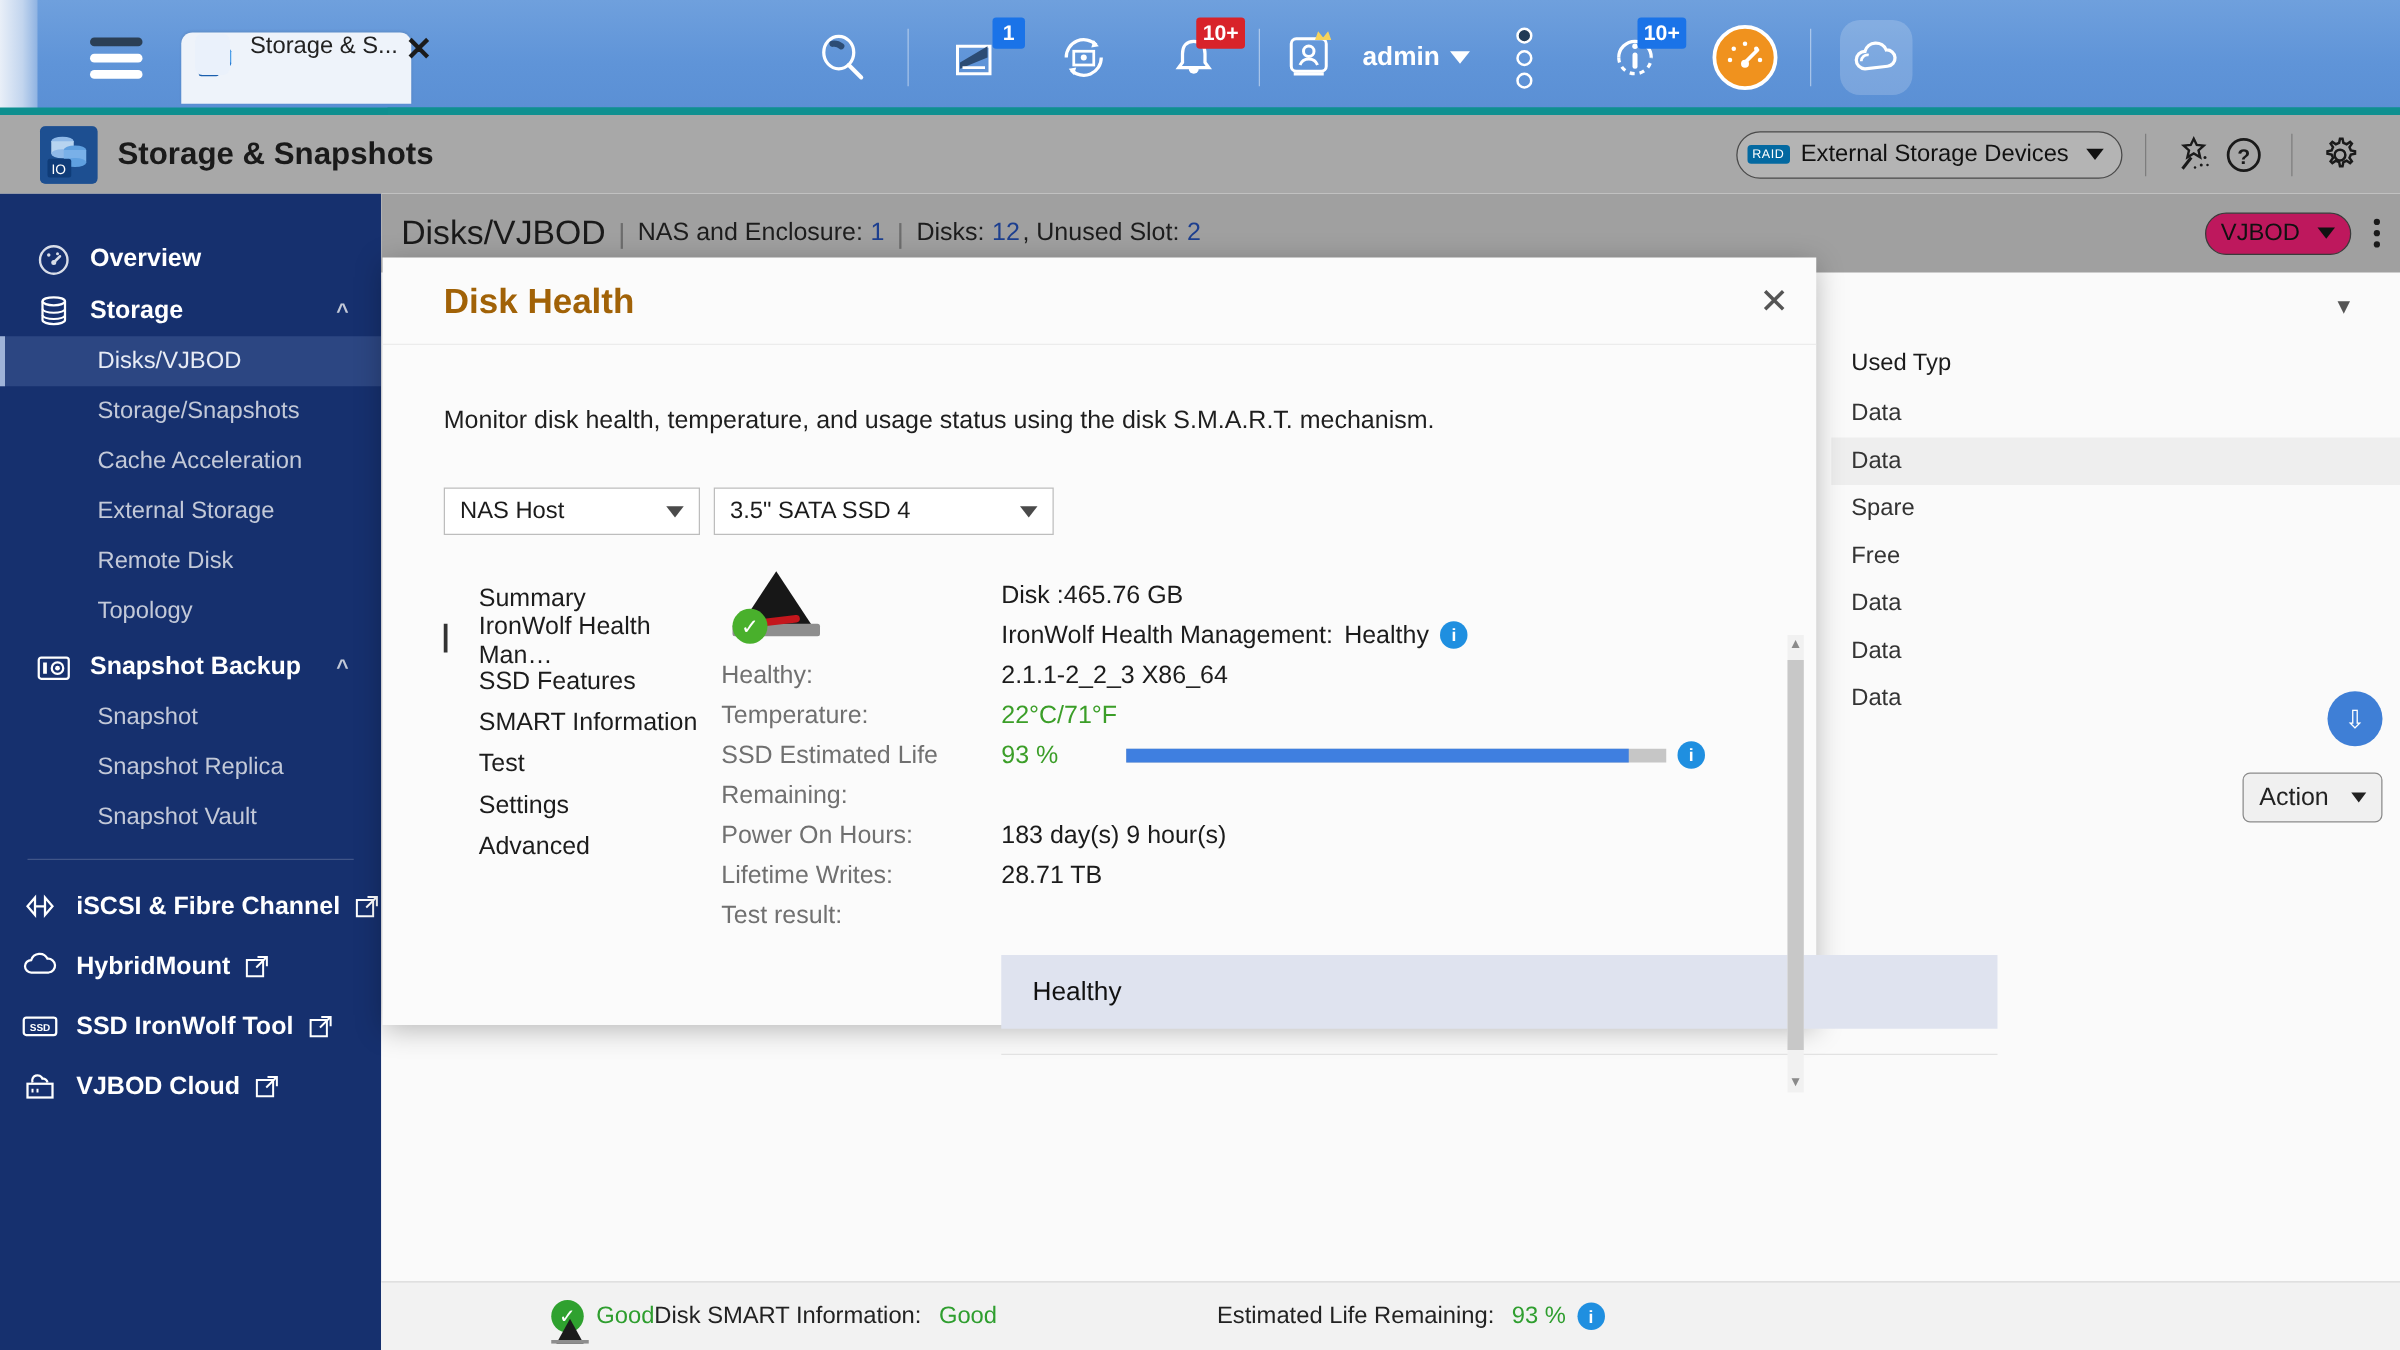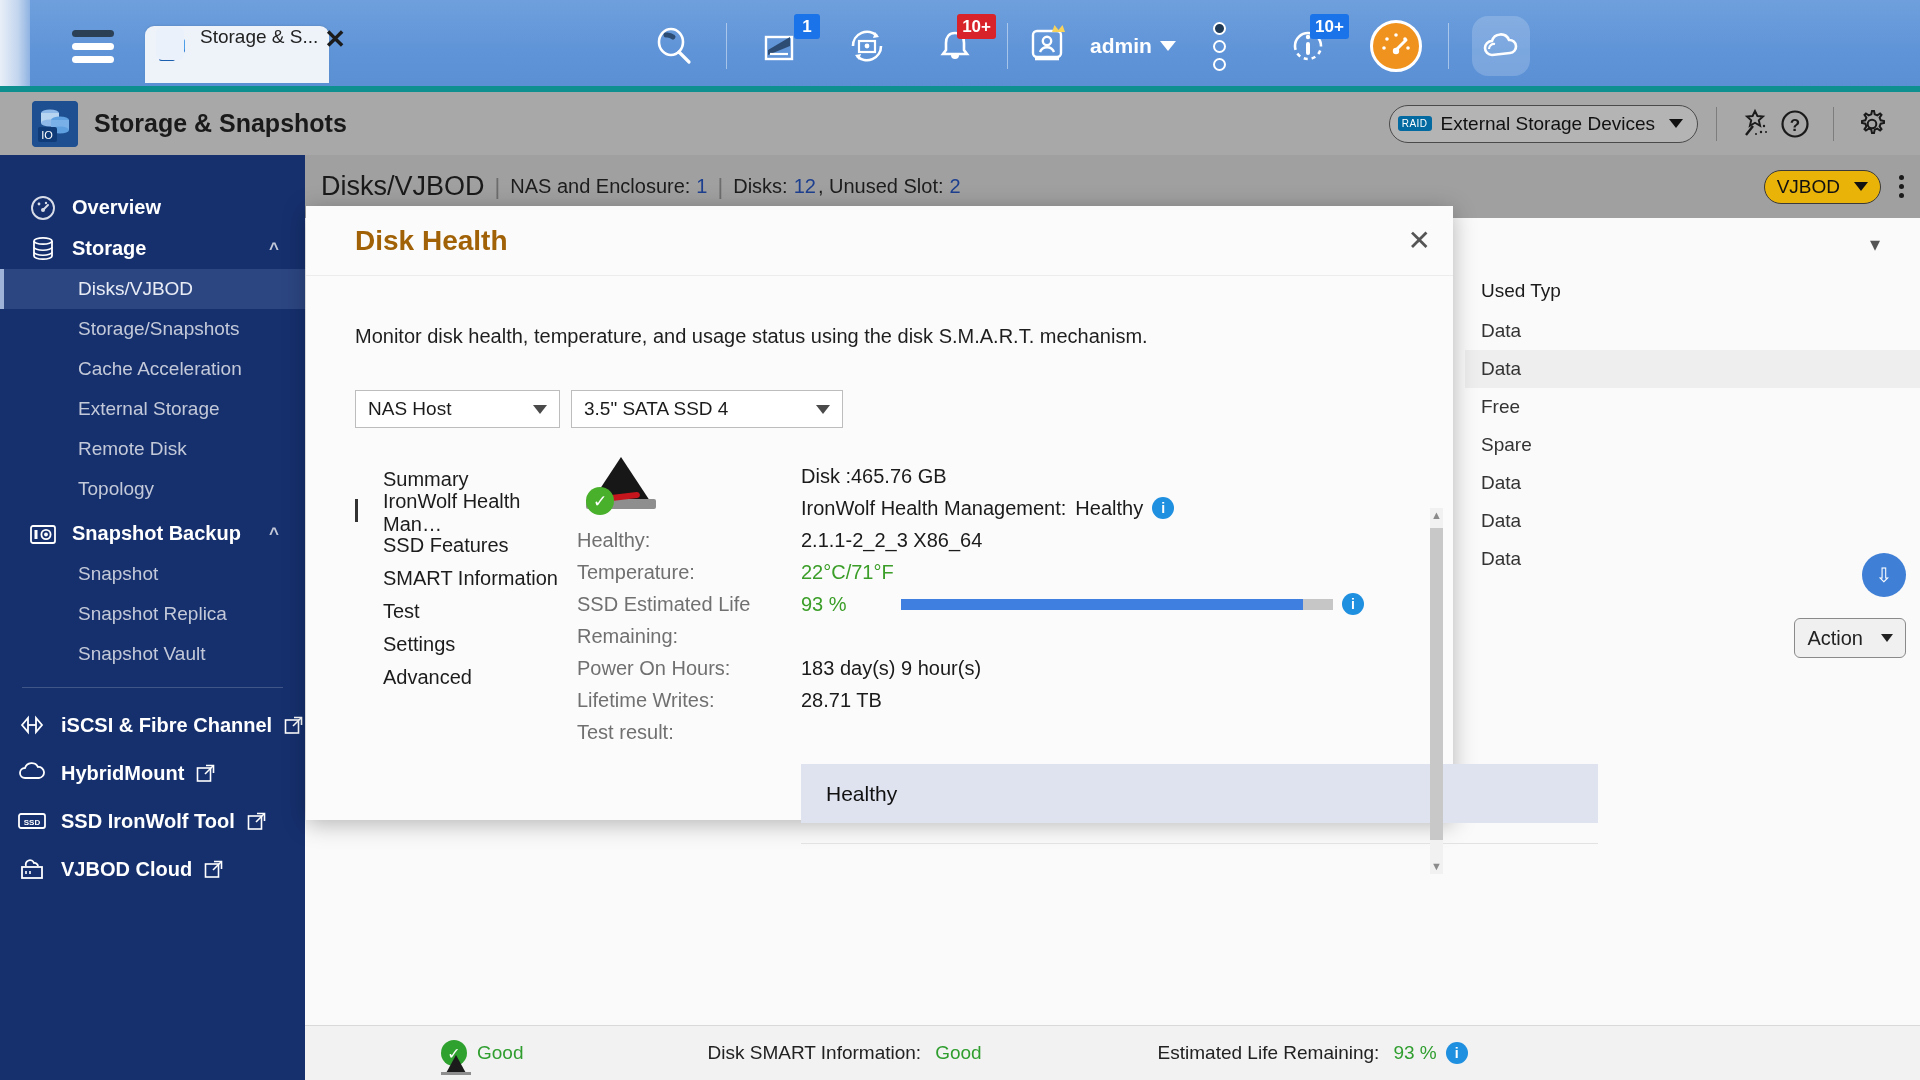--- a/index.html
+++ b/index.html
@@ -82,21 +82,21 @@
   .sdiv{ height:1px; background:rgba(255,255,255,.18); margin:13px 22px; }
 
   
   .content{ position:absolute; left:305px; top:155px; width:1615px; height:925px; background:#fafafa; }
   .crumbbar{ height:63px; background:#a0a0a0; display:flex; align-items:center; padding-left:16px; }
   .crumbbar .big{ font-size:27px; color:#1a1a1a; }
   .crumbbar .vsep{ color:#6d6d6d; margin:0 10px; font-size:22px; }
   .crumbbar .lbl{ font-size:20px; color:#1d1d1d; }
   .crumbbar .num{ font-size:20px; color:#1d3f8f; }
   .crumbbar .right{ margin-left:auto; display:flex; align-items:center; padding-right:16px; }
-  .vjpill{ height:34px; border:1px solid #3a3a3a; border-radius:17px; background:#eab308; display:flex; align-items:center; padding:0 12px; font-size:19px; color:#111; }
+  .vjpill{ height:34px; border:1px solid #3a3a3a; border-radius:17px; background:#be185d; display:flex; align-items:center; padding:0 12px; font-size:19px; color:#111; }
   .kebab{ display:flex; flex-direction:column; gap:4px; margin-left:18px; }
   .kebab span{ width:5px;height:5px;border-radius:50%;background:#1a1a1a; }
 
   .bgtable{ position:absolute; left:1160px; top:63px; width:455px; }
   .bg-chevrow{ height:52px; display:flex; align-items:center; justify-content:flex-end; padding-right:40px; }
   .bgcol-head{ height:42px; display:flex; align-items:center; padding-left:16px; font-size:19px; color:#1b1b1b;}
   .bgrow{ height:38px; display:flex; align-items:center; padding-left:16px; font-size:19px; color:#333; }
   .bgrow.alt{ background:#eeeeee; }
   .dblchev{ position:absolute; right:14px; top:335px; width:44px;height:44px;border-radius:50%;background:#3f7fd6;color:#fff;display:flex;align-items:center;justify-content:center;font-size:20px;}
   .actionbtn{ position:absolute; right:14px; top:400px; height:40px; border:1px solid #8a8a8a; border-radius:6px; background:#f0f0f0; display:flex;align-items:center; padding:0 12px; font-size:20px; color:#222;}
@@ -511,38 +511,38 @@
       </div>
     </div>
 
     <div class="bgtable">
       <div class="bg-chevrow">
         <span style="color:#555;font-size:20px;">▾</span>
       </div>
       <div class="bgcol-head">Used Typ</div>
       <div class="bgrow">Data</div>
       <div class="bgrow alt">Data</div>
+      <div class="bgrow">Spare</div>
       <div class="bgrow">Free</div>
-      <div class="bgrow">Spare</div>
       <div class="bgrow">Data</div>
       <div class="bgrow">Data</div>
       <div class="bgrow">Data</div>
       <div class="dblchev">⇩</div>
       <div class="actionbtn">
         <span>Action</span>
         <span style="margin-left:18px;width:0;height:0;border-left:6px solid transparent;border-right:6px solid transparent;border-top:8px solid #222;"></span>
       </div>
     </div>
 
     <div class="statusbar">
       <div class="sb-item" style="margin-left:136px;">
         <span class="greenchk">✓</span>
         <span class="sb-good">Good</span>
       </div>
-      <div class="sb-item" style="margin-left:184px;">
+      <div class="sb-item" style="">
         <span>Disk SMART Information:</span>
         <span class="sb-good" style="margin-left:14px;">Good</span>
       </div>
       <div class="sb-item" style="margin-left:176px;">
         <span>Estimated Life Remaining:</span>
         <span class="sb-good" style="margin-left:14px;">93 %</span>
         <span class="infoi">i</span>
       </div>
     </div>
     <div style="position:absolute;left:134px;bottom:5px;">

